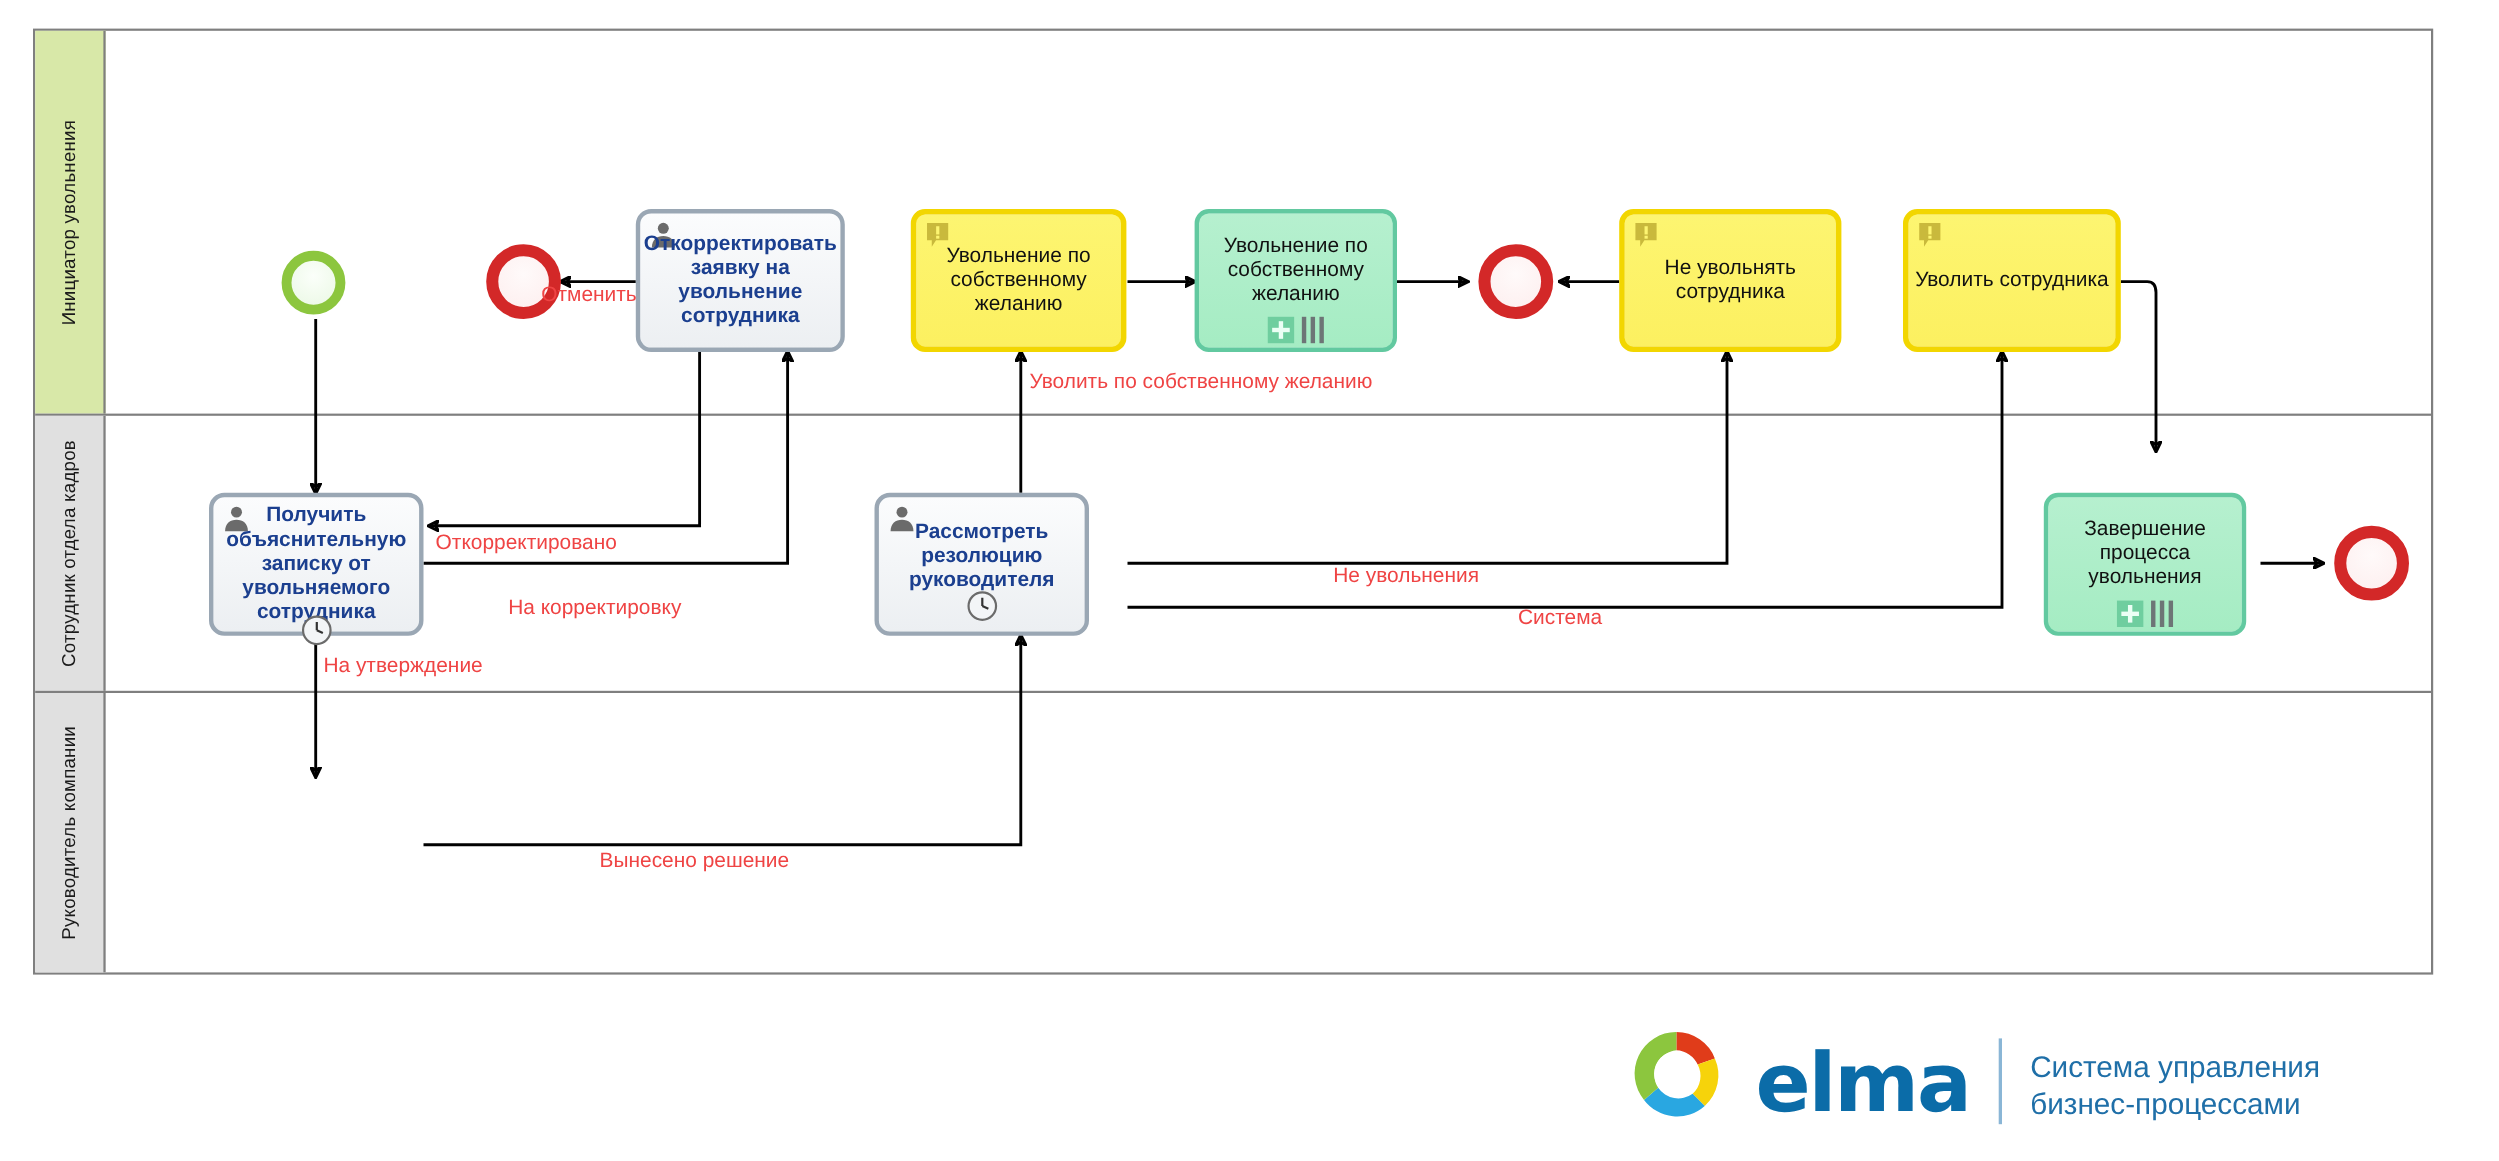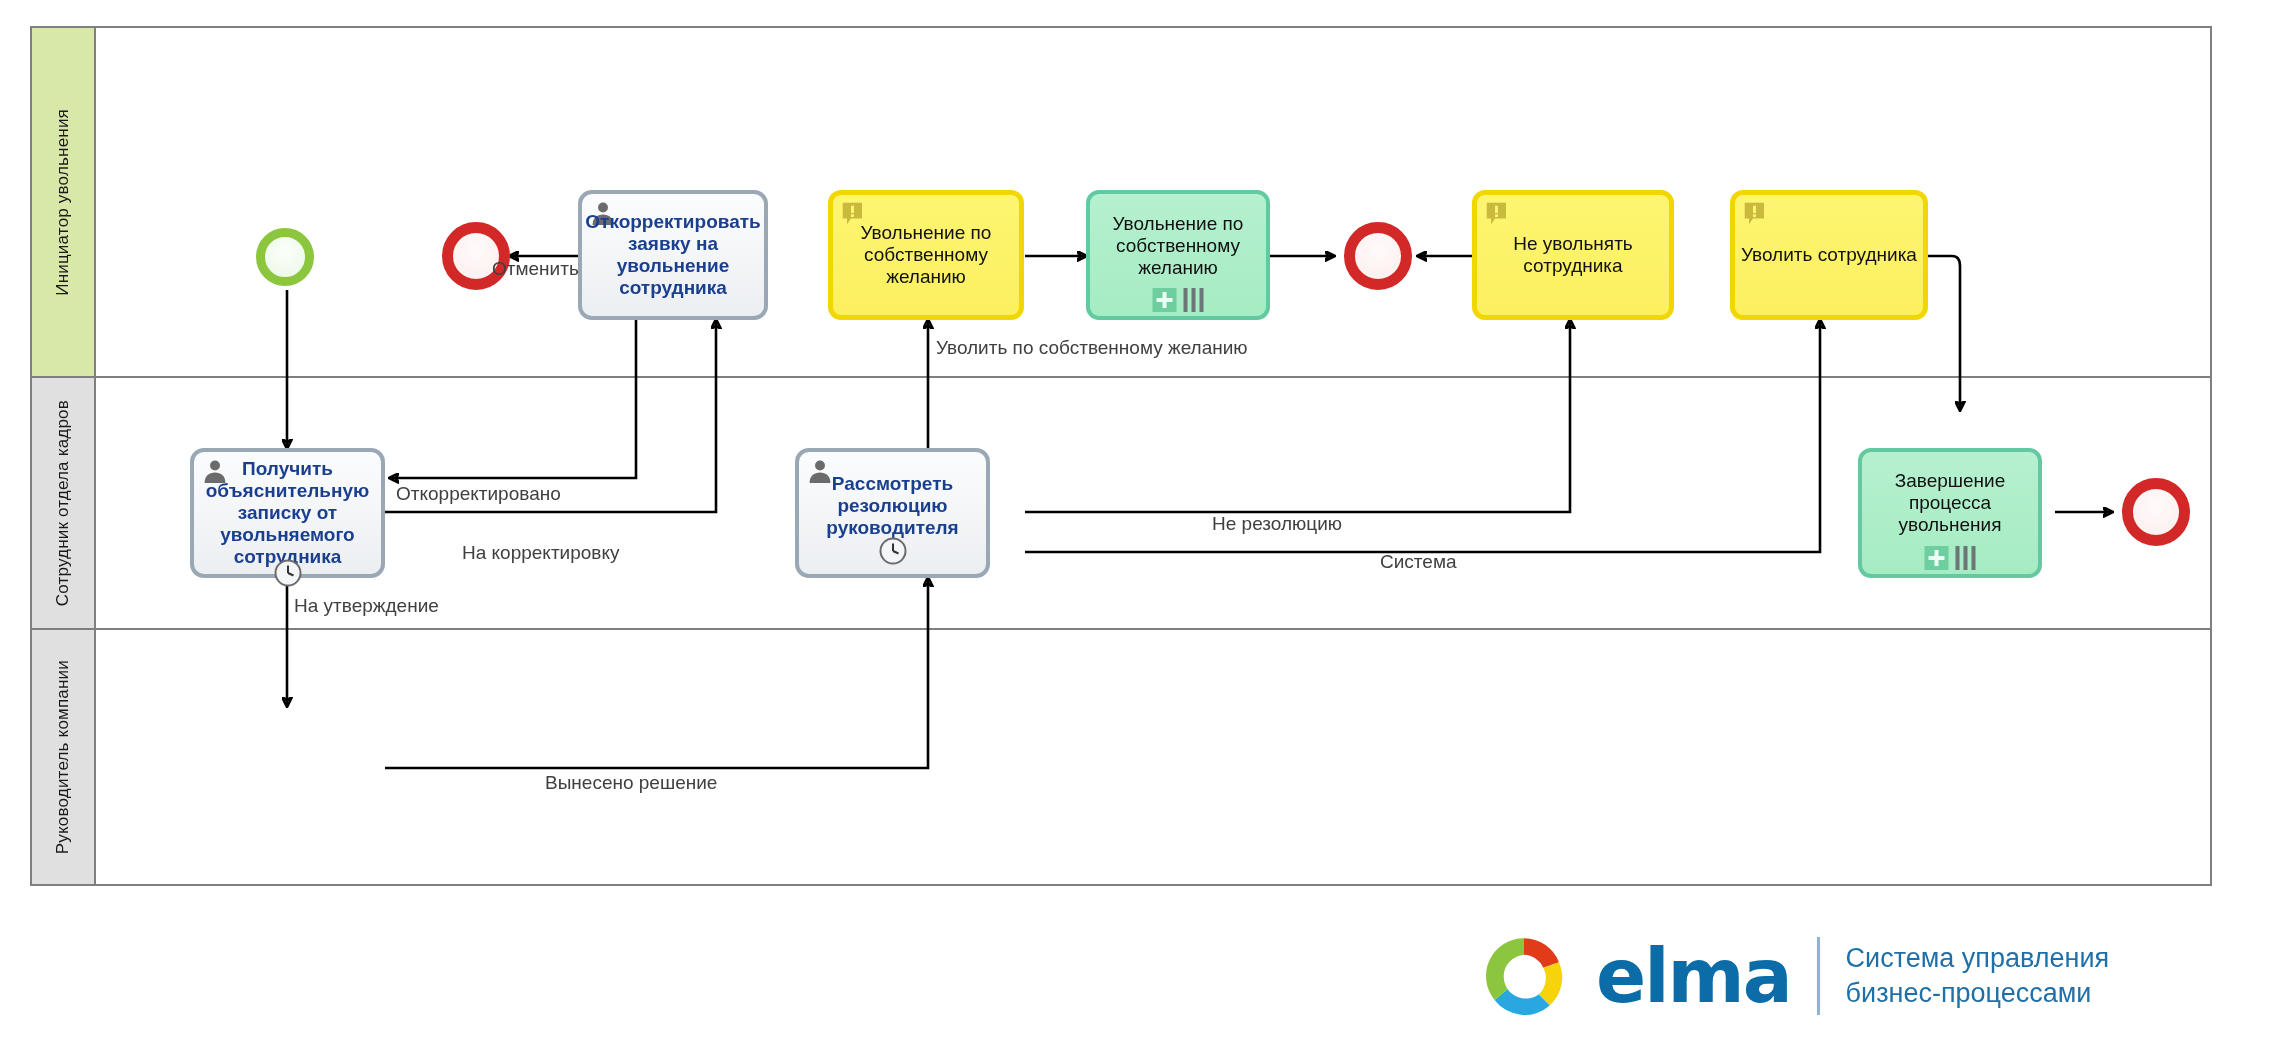--- a/index.html
+++ b/index.html
@@ -47,24 +47,24 @@
 
   
   .ev{position:absolute;border-radius:50%;box-sizing:border-box;}
   .ev-start{border:9px solid #8cc63e;background:radial-gradient(circle at 50% 35%,#fbfffa,#eaf8e4);}
   .ev-end{border:11px solid #d32828;background:radial-gradient(circle at 50% 35%,#fffafa,#fdeeee);}
 
   
   svg.wires{position:absolute;left:0;top:0;width:2272px;height:1055px;overflow:visible;pointer-events:none;}
   svg.wires path,svg.wires line{stroke:#000;stroke-width:2.6;fill:none;}
 
-  .elabel{position:absolute;font-size:19px;color:#404040;white-space:nowrap;background:transparent;}
-
-  
-  .logo{position:absolute;display:flex;align-items:center;gap:26px;}
+  .elabel{position:absolute;font-size:19px;color:#ef4444;white-space:nowrap;background:transparent;}
+
+  
+  .logo{position:absolute;display:flex;align-items:flex-end;gap:26px;}
   .logo-ring{position:relative;width:92px;height:92px;}
   .logo-word{font-size:74px;font-weight:bold;color:#0b6ca8;letter-spacing:-2px;line-height:1;
              font-family:"DejaVu Sans",sans-serif;}
   .logo-div{width:3px;height:78px;background:#8ab6d6;}
   .logo-tag{font-size:27px;color:#1f6fa8;line-height:1.28;}
 </style>
 </head>
 <body>
 
 <div id="stage">
@@ -219,21 +219,21 @@
 
   <div class="ev ev-end" style="left:2122px;top:478px;width:68px;height:68px;"></div>
 
 
   <span class="elabel" style="left:492px;top:258px;">Отменить</span>
   <span class="elabel" style="left:396px;top:483px;">Откорректировано</span>
   <span class="elabel" style="left:462px;top:542px;">На корректировку</span>
   <span class="elabel" style="left:294px;top:595px;">На утверждение</span>
   <span class="elabel" style="left:545px;top:772px;">Вынесено решение</span>
   <span class="elabel" style="left:936px;top:337px;">Уволить по собственному желанию</span>
-  <span class="elabel" style="left:1212px;top:513px;">Не резолюцию</span>
+  <span class="elabel" style="left:1212px;top:513px;">Не увольнения</span>
   <span class="elabel" style="left:1380px;top:551px;">Система</span>
 
   <div class="logo" style="left:1478px;top:930px;">
     <div class="logo-ring">
       <svg viewBox="0 0 100 100" width="92" height="92">
         <path d="M50,9 A41,41 0 0,1 88,35 L71,41 A24,24 0 0,0 50,27 Z" fill="#e03c1a"></path>
         <path d="M88,35 A41,41 0 0,1 78,82 L66,70 A24,24 0 0,0 71,41 Z" fill="#f6d30b"></path>
         <path d="M78,82 A41,41 0 0,1 18,76 L32,64 A24,24 0 0,0 66,70 Z" fill="#29a7e1"></path>
         <path d="M18,76 A41,41 0 0,1 50,9 L50,27 A24,24 0 0,0 32,64 Z" fill="#8cc63e"></path>
         <circle cx="50" cy="50" r="22" fill="#ffffff"></circle>

